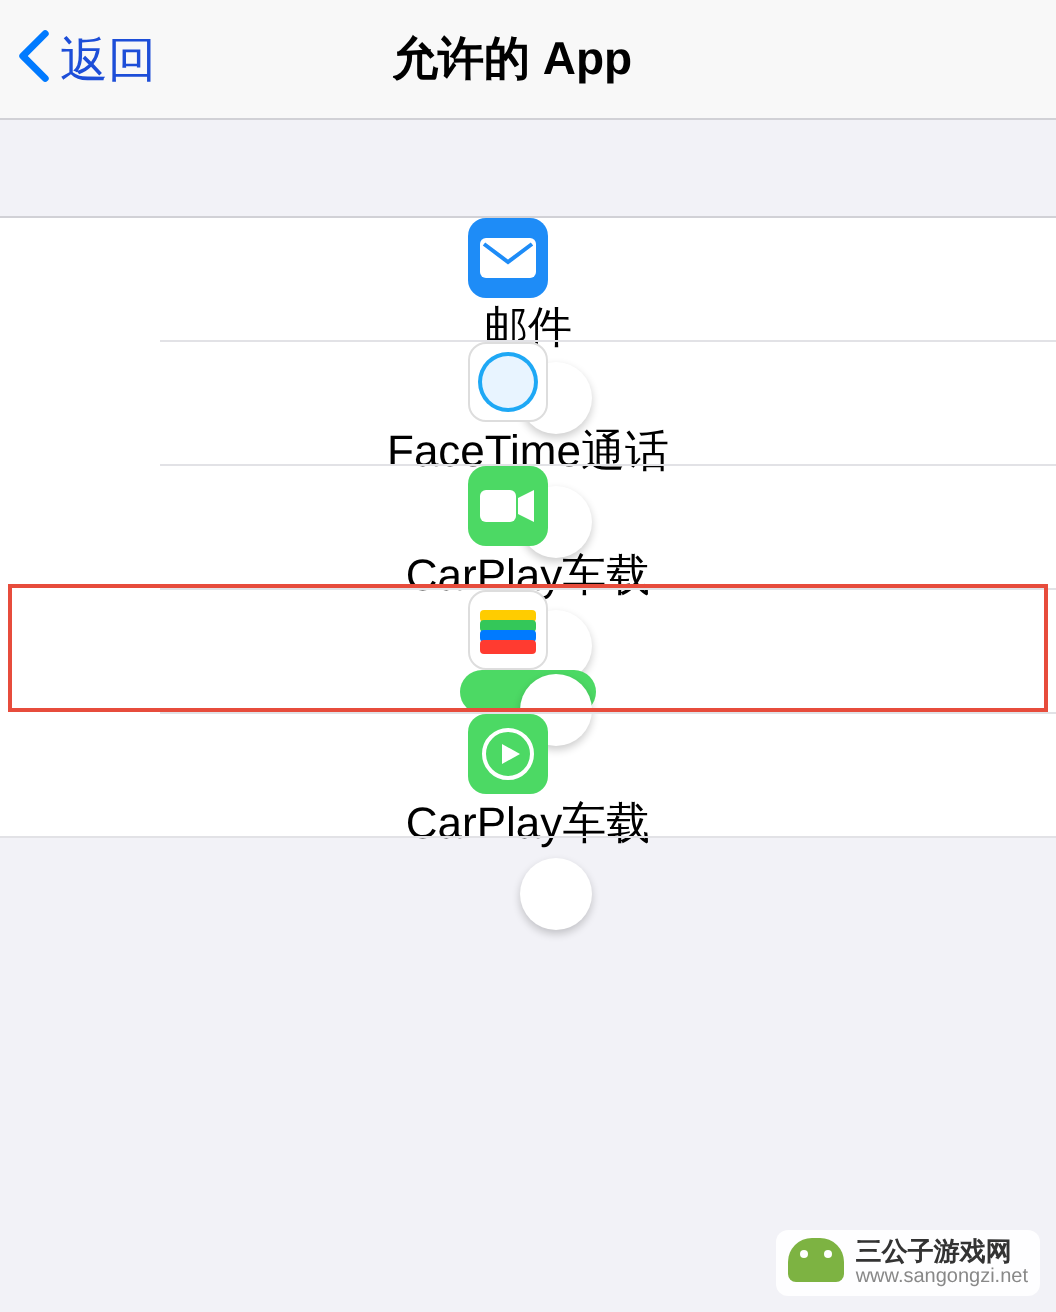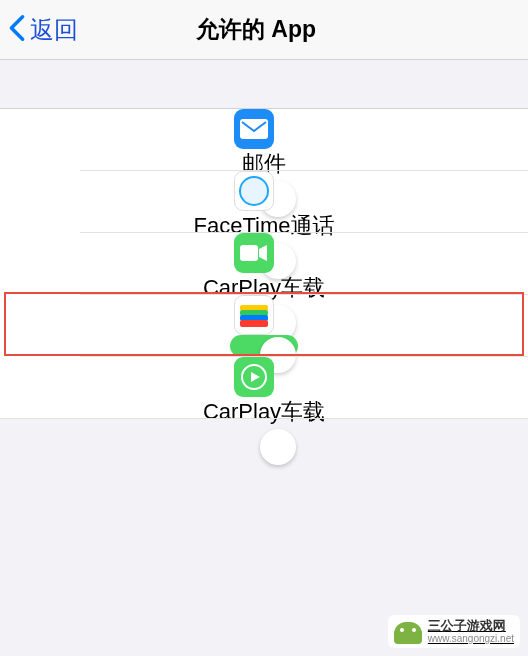--- a/index.html
+++ b/index.html
@@ -98,27 +98,26 @@
       height: 64px;
       border: 2px solid #e74c3c;
       pointer-events: none;
       z-index: 10;
     }
     .watermark {
       position: absolute;
       bottom: 8px;
       right: 8px;
       display: flex;
-      align-items: flex-end;
+      align-items: flex-start;
       gap: 6px;
       background: rgba(255,255,255,0.9);
       padding: 4px 6px;
       border-radius: 6px;
       font-size: 12px;
-      text-decoration: underline;
     }
     .watermark .wm-logo {
       width: 28px; height: 22px;
       background: #7db342;
       border-radius: 12px 12px 4px 4px;
       position: relative;
     }
     .watermark .wm-logo::before, .watermark .wm-logo::after {
       content:"";
       position:absolute;

